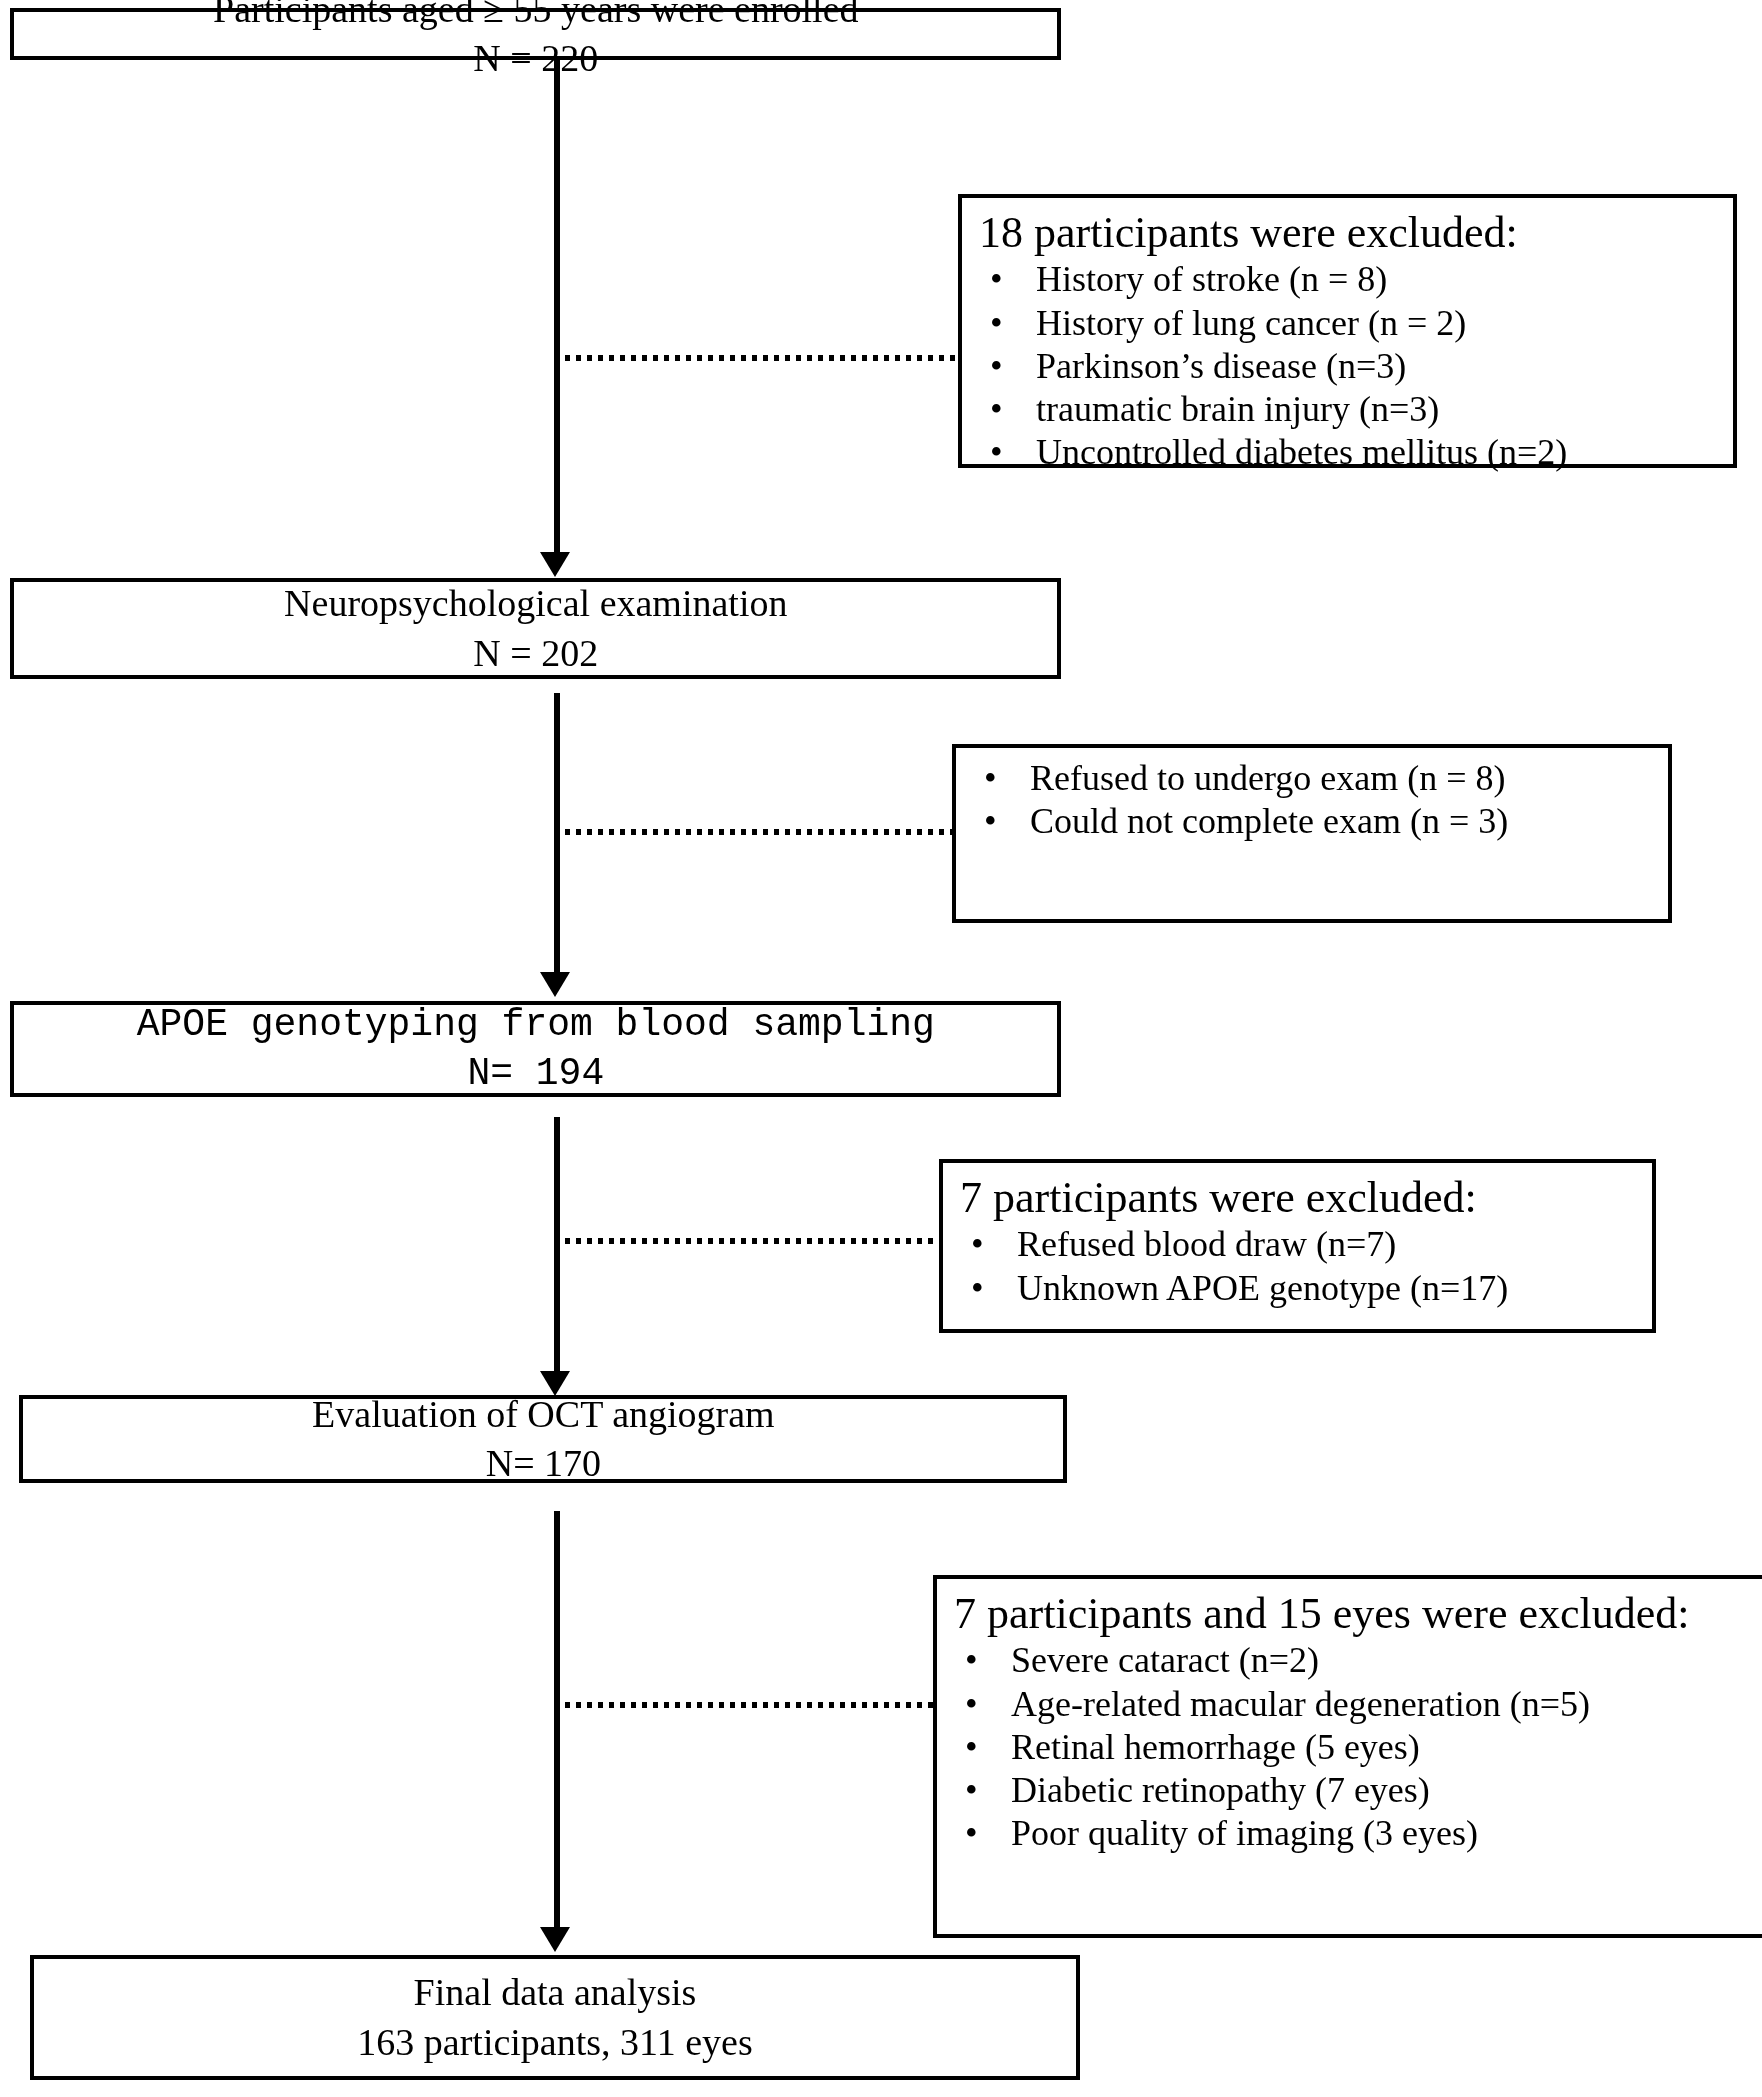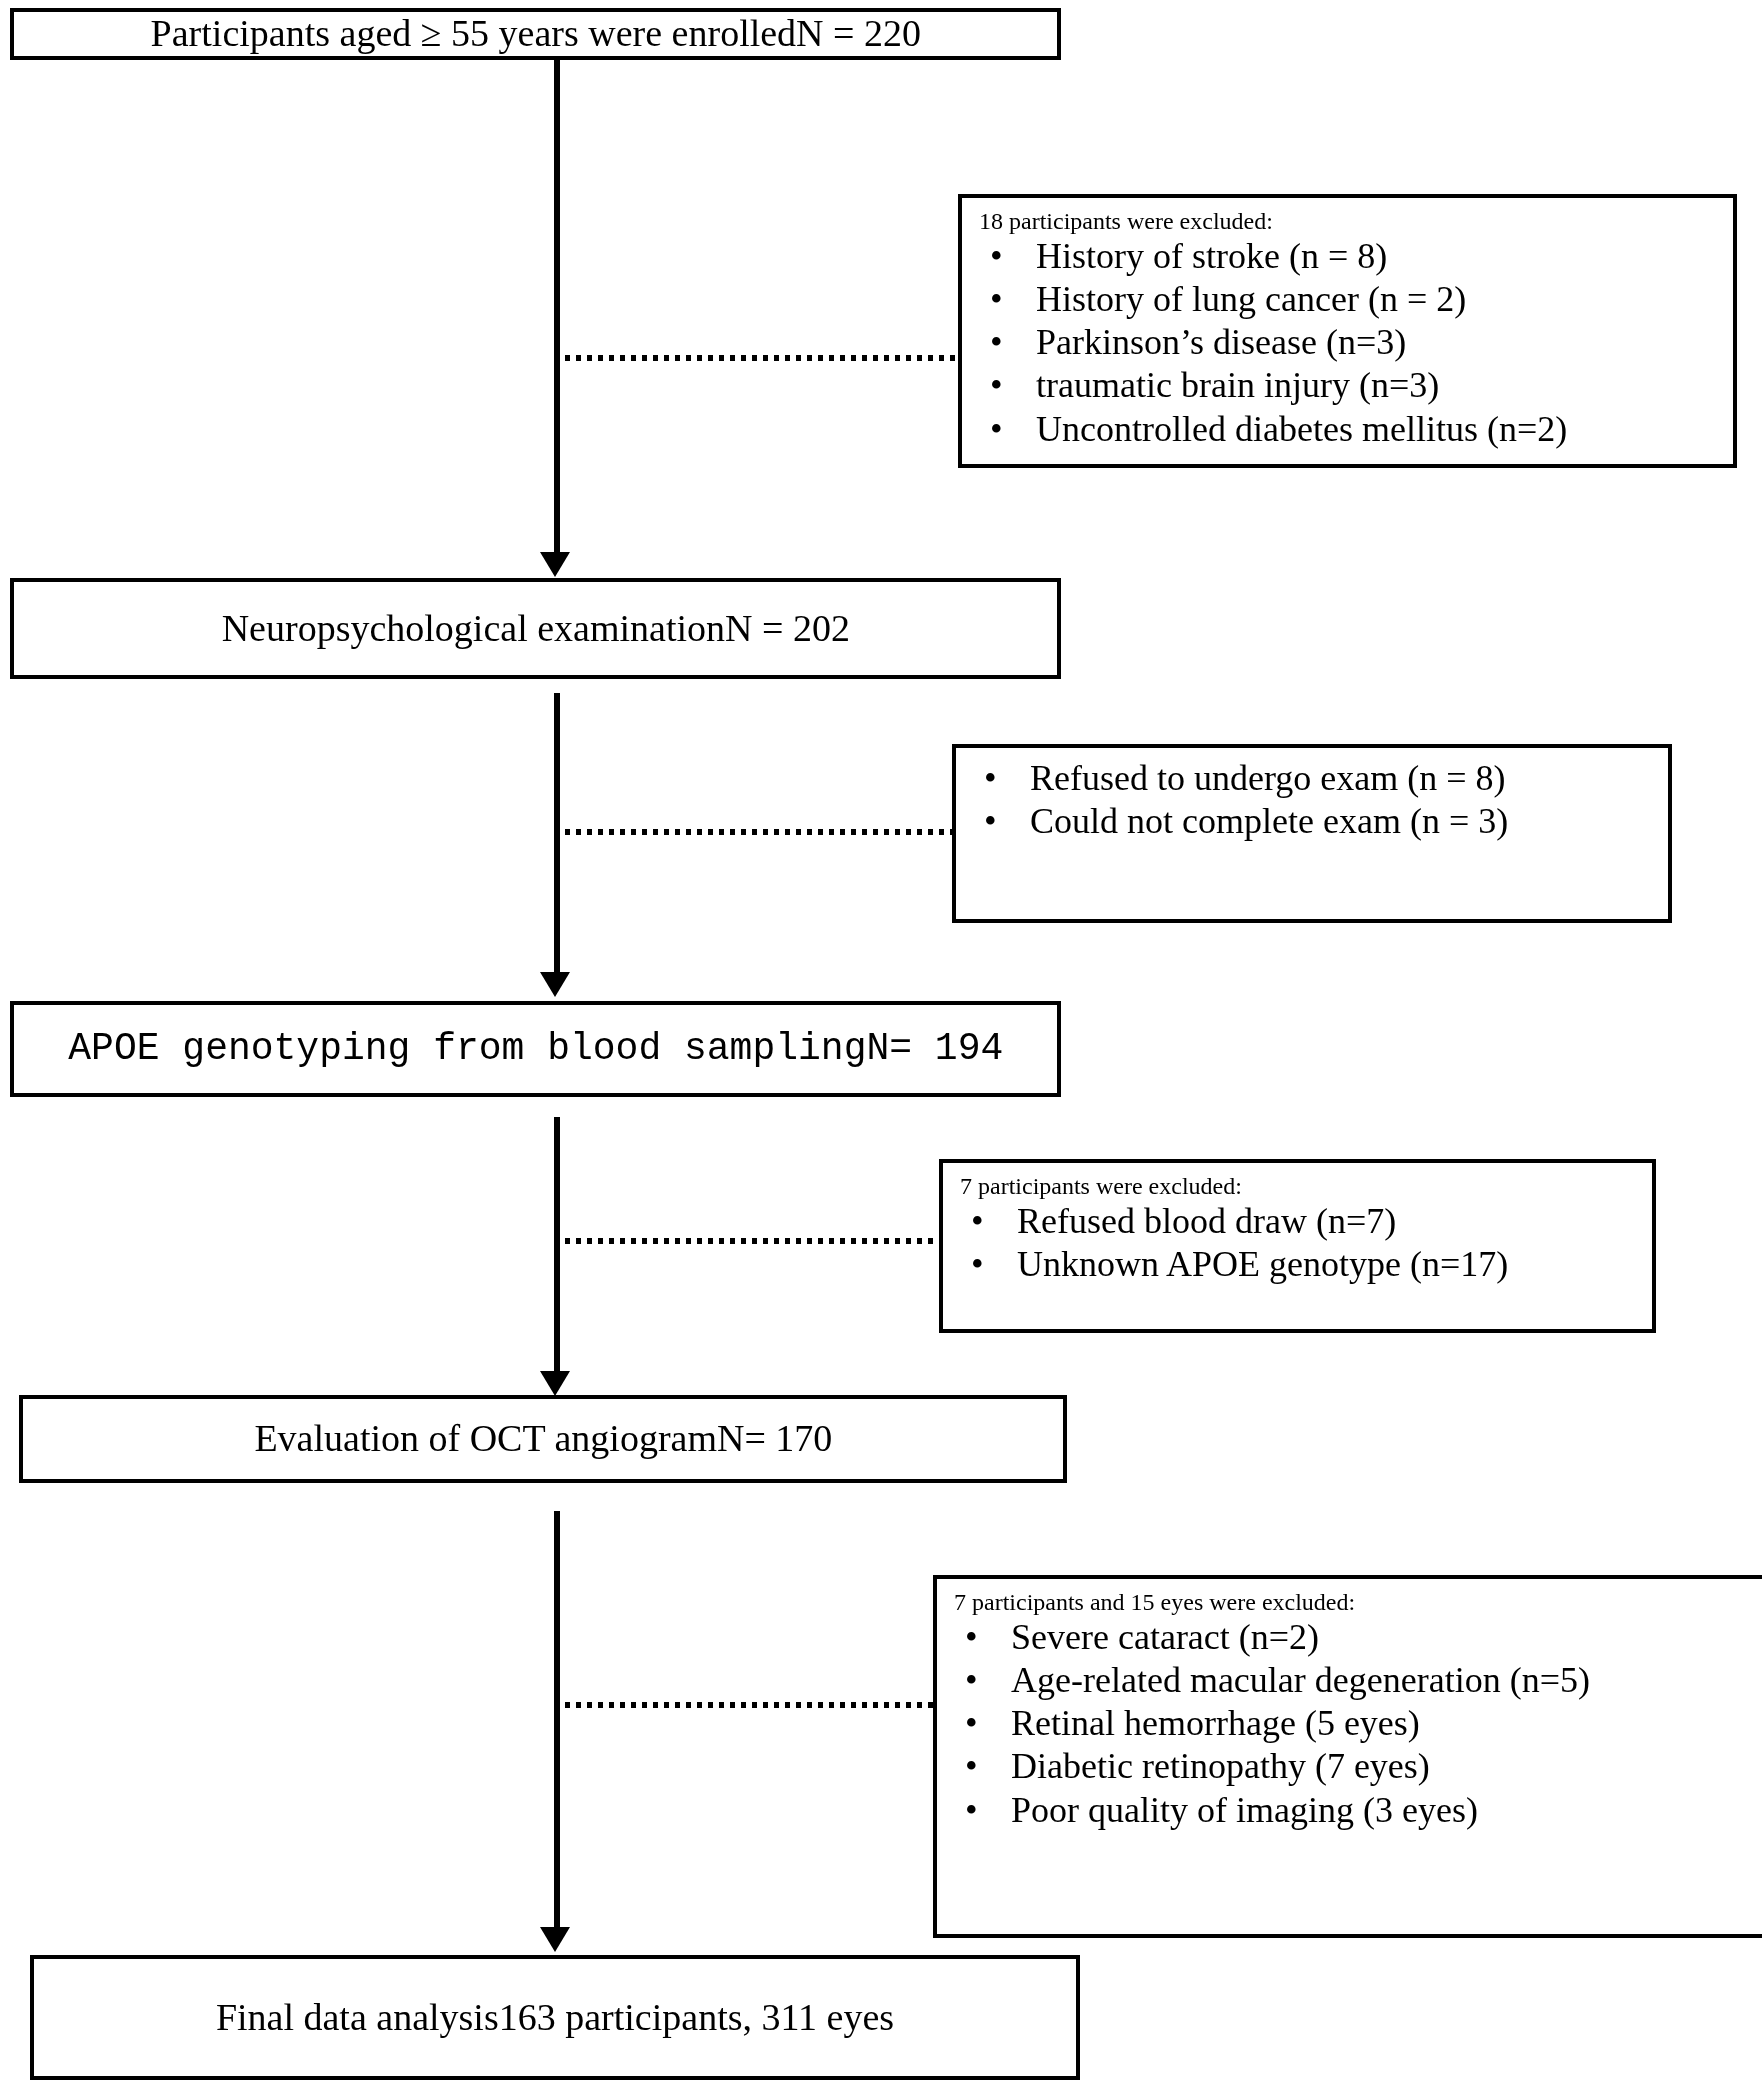--- a/index.html
+++ b/index.html
@@ -19,36 +19,36 @@
 
   
   .box {
     position: absolute;
     box-sizing: border-box;
     border: 4.8px solid #000000;
     background: #ffffff;
   }
   .main-box {
     display: flex;
-    flex-direction: row;
+    flex-direction: column;
     align-items: center;
     justify-content: center;
     text-align: center;
   }
   .main-box .line {
     font-size: 38px;
     line-height: 1.30;
     white-space: nowrap;
   }
 
   .excl-box {
     padding: 8.5px 0 6px 0;
   }
   .excl-title {
-    font-size: 24px;
+    font-size: 44px;
     line-height: 1.18;
     padding-left: 17px;
     white-space: nowrap;
   }
   .excl-list {
     list-style: none;
     margin: 0;
     padding: 0;
   }
   .excl-list li {

